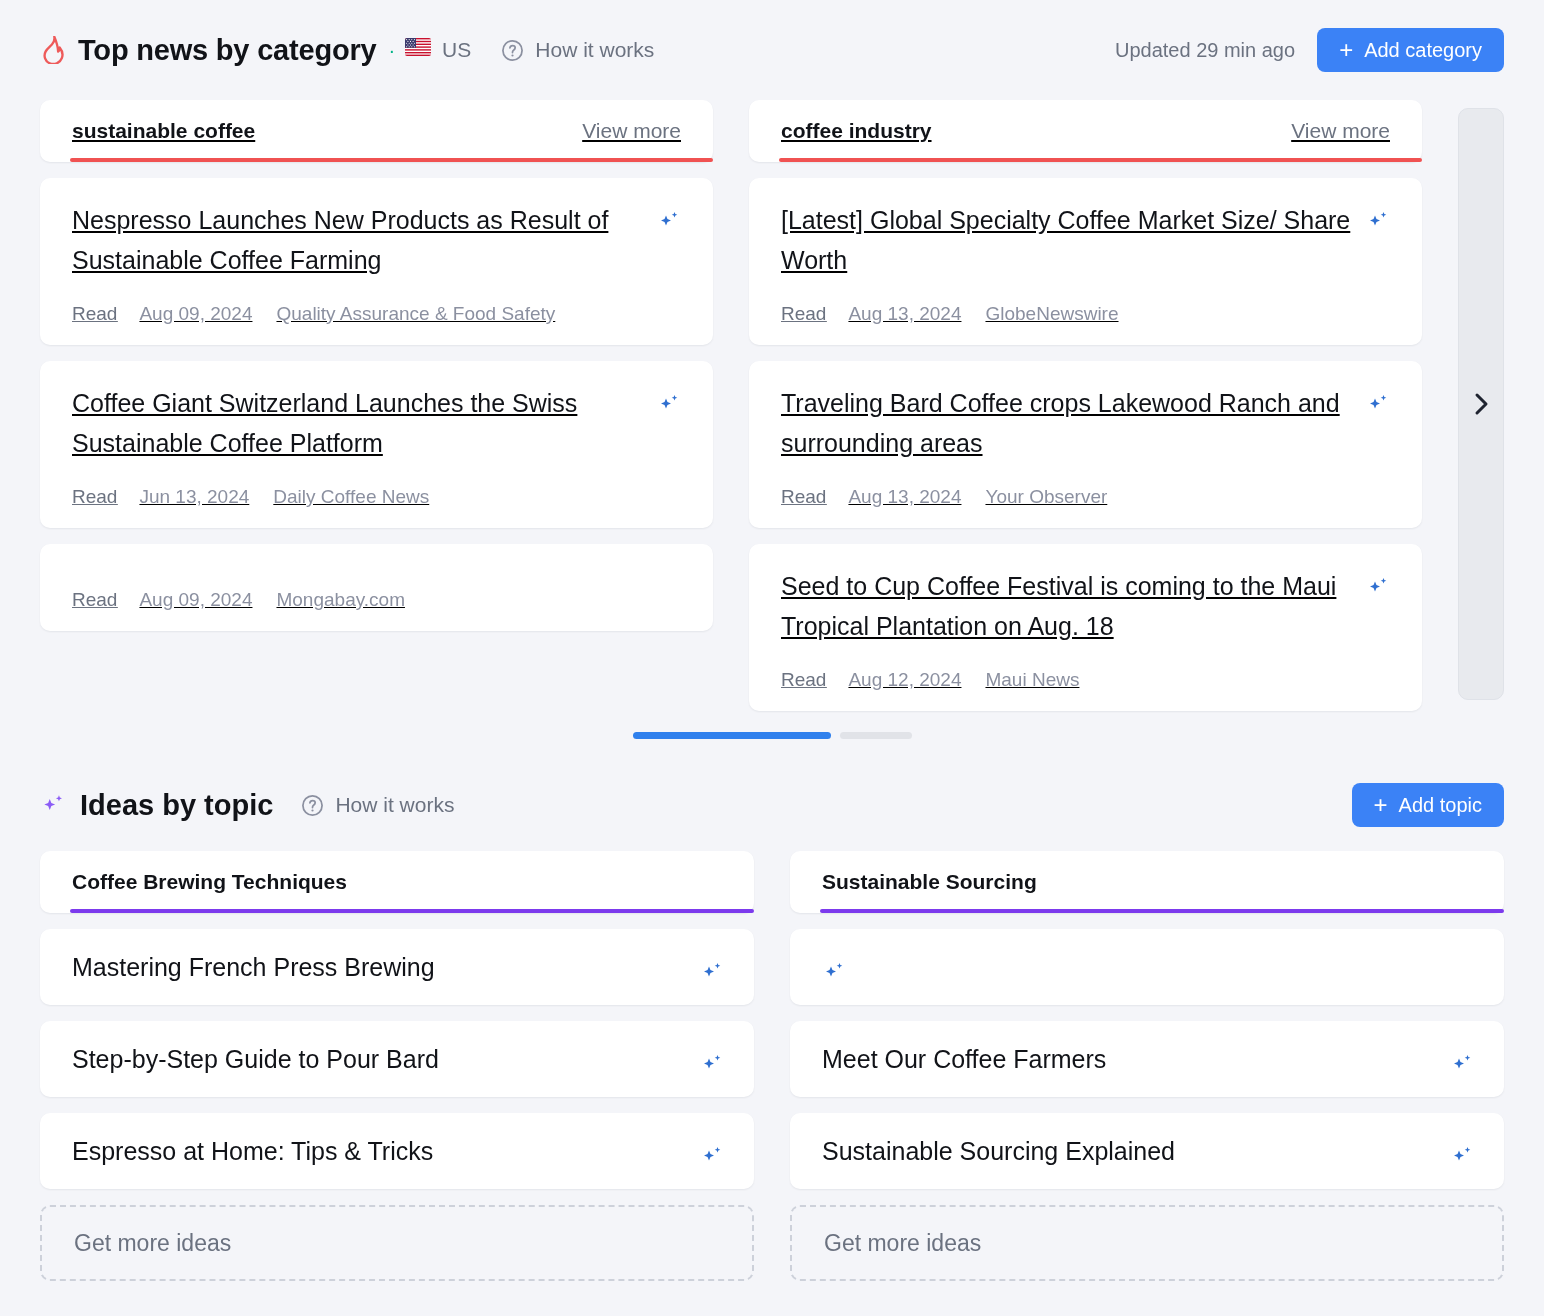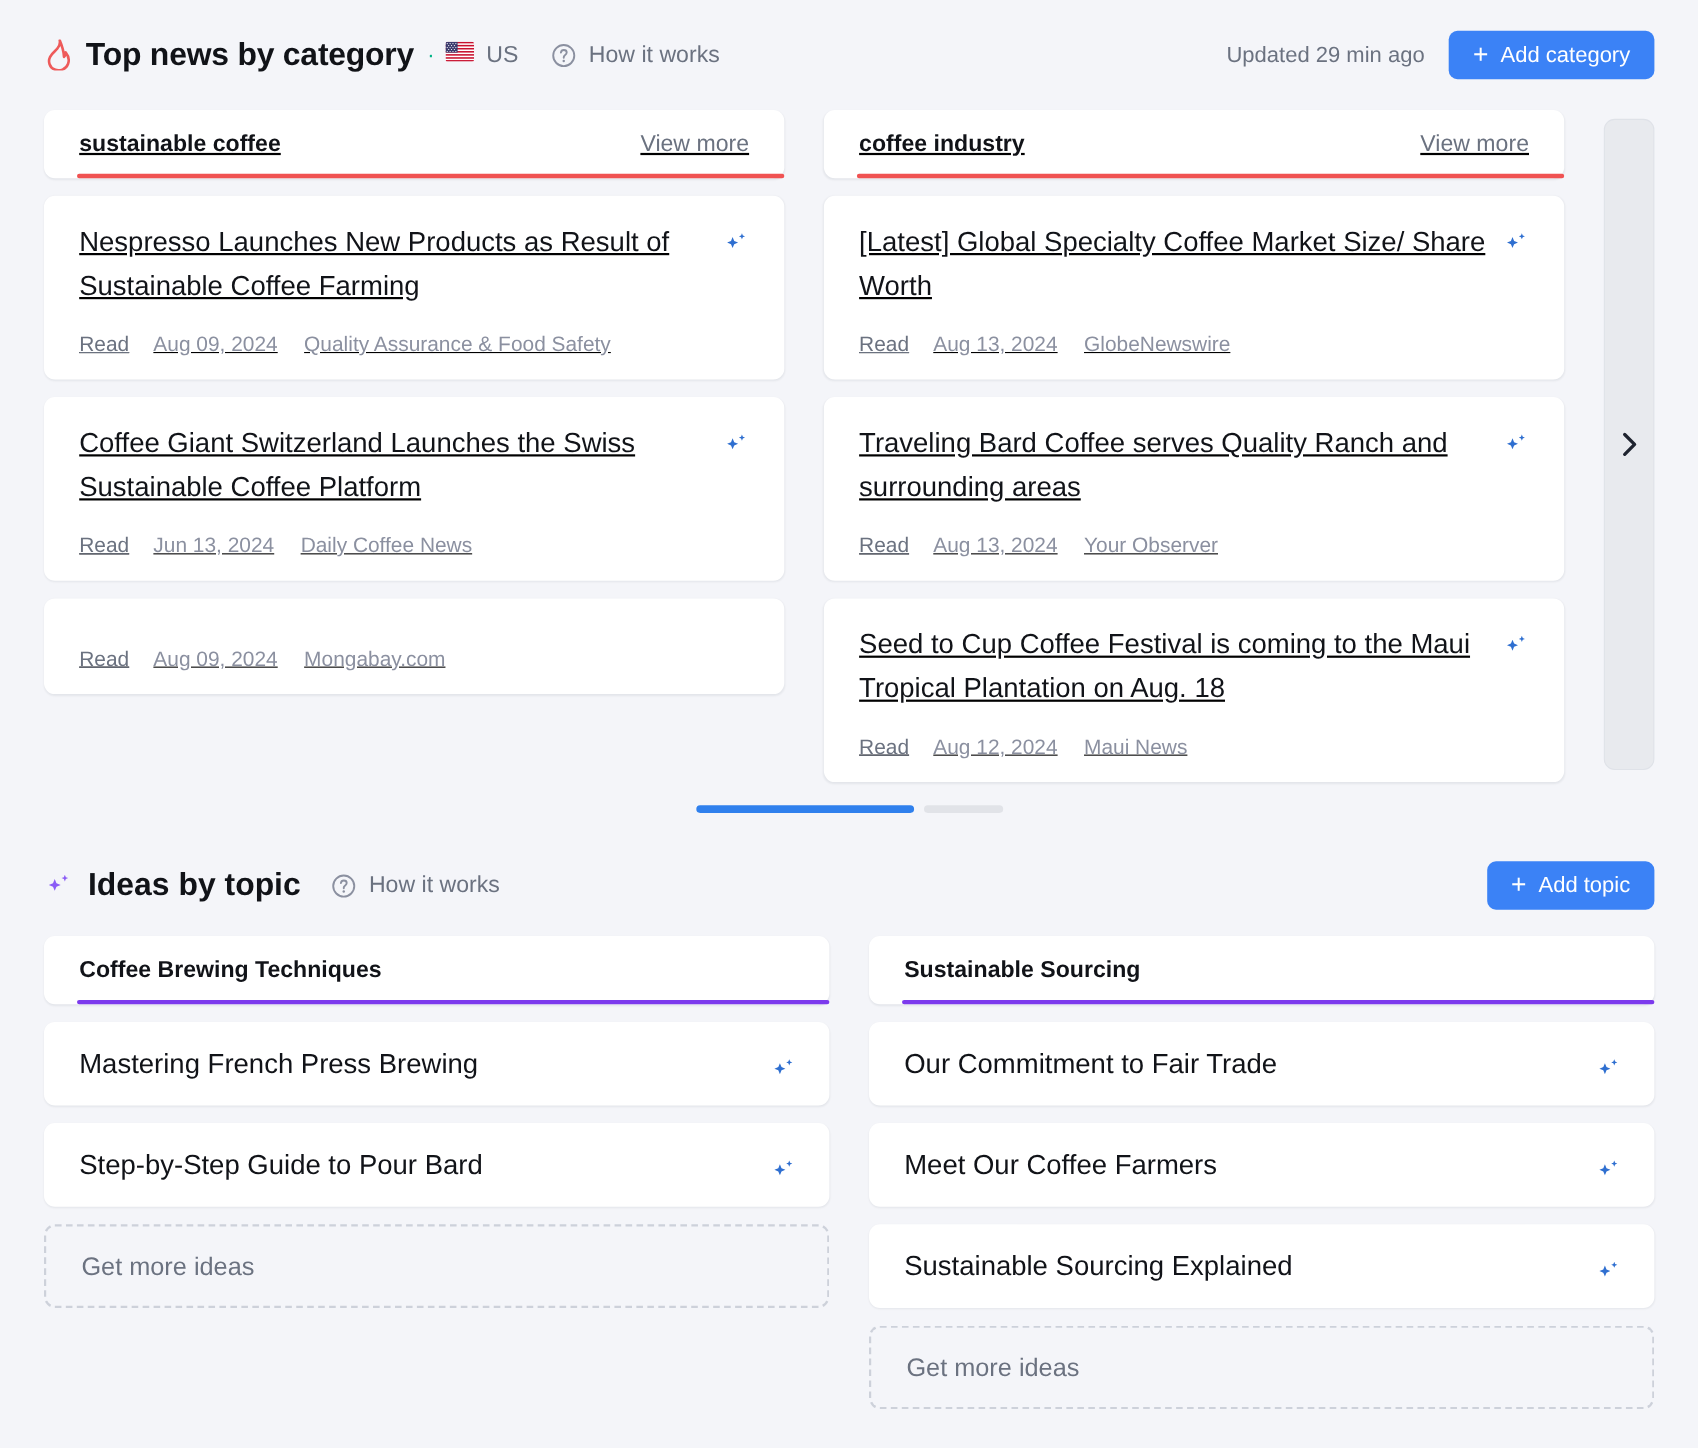--- a/index.html
+++ b/index.html
@@ -359,21 +359,21 @@
         </div>
         <div class="news-meta">
           <span class="read-link">Read</span>
           <span class="meta-date">Aug 13, 2024</span>
           <span>GlobeNewswire</span>
         </div>
       </div>
 
       <div class="news-card">
         <div class="news-card-top">
-          <span class="news-title">Traveling Bard Coffee serves Quality Ranch and surrounding areas</span>
+          <span class="news-title">Traveling Bard Coffee crops Lakewood Ranch and surrounding areas</span>
           <svg class="sparkle" viewBox="0 0 24 24">
             <path d="M9 6.5l1.45 3.55L14 11.5l-3.55 1.45L9 16.5l-1.45-3.55L4 11.5l3.55-1.45z" fill="#2f6fd0"></path>
             <path d="M17.5 3l0.8 2 2 0.8-2 0.8-0.8 2-0.8-2-2-0.8 2-0.8z" fill="#2f6fd0"></path>
           </svg>
         </div>
         <div class="news-meta">
           <span class="read-link">Read</span>
           <span class="meta-date">Aug 13, 2024</span>
           <span>Your Observer</span>
         </div>
@@ -446,33 +446,39 @@
         <path d="M17.5 3l0.8 2 2 0.8-2 0.8-0.8 2-0.8-2-2-0.8 2-0.8z" fill="#2f6fd0"></path>
       </svg>
     </div>
     <div class="idea-card">
       <span class="idea-label">Step-by-Step Guide to Pour Bard</span>
       <svg class="sparkle" viewBox="0 0 24 24">
         <path d="M9 6.5l1.45 3.55L14 11.5l-3.55 1.45L9 16.5l-1.45-3.55L4 11.5l3.55-1.45z" fill="#2f6fd0"></path>
         <path d="M17.5 3l0.8 2 2 0.8-2 0.8-0.8 2-0.8-2-2-0.8 2-0.8z" fill="#2f6fd0"></path>
       </svg>
     </div>
+    <div class="idea-card">
+      <span class="idea-label">Espresso at Home: Tips &amp; Tricks</span>
+      <svg class="sparkle" viewBox="0 0 24 24">
+        <path d="M9 6.5l1.45 3.55L14 11.5l-3.55 1.45L9 16.5l-1.45-3.55L4 11.5l3.55-1.45z" fill="#2f6fd0"></path>
+        <path d="M17.5 3l0.8 2 2 0.8-2 0.8-0.8 2-0.8-2-2-0.8 2-0.8z" fill="#2f6fd0"></path>
+      </svg>
+    </div>
 
     <div class="get-more">
       <span>Get more ideas</span>
     </div>
   </div>
 
   <div class="topic-col">
     <div class="topic-head">
       <span class="topic-head-title">Sustainable Sourcing</span>
     </div>
 
     <div class="idea-card">
-      <span class="idea-label">Our Commitment to Fair Trade</span>
       <svg class="sparkle" viewBox="0 0 24 24">
         <path d="M9 6.5l1.45 3.55L14 11.5l-3.55 1.45L9 16.5l-1.45-3.55L4 11.5l3.55-1.45z" fill="#2f6fd0"></path>
         <path d="M17.5 3l0.8 2 2 0.8-2 0.8-0.8 2-0.8-2-2-0.8 2-0.8z" fill="#2f6fd0"></path>
       </svg>
     </div>
     <div class="idea-card">
       <span class="idea-label">Meet Our Coffee Farmers</span>
       <svg class="sparkle" viewBox="0 0 24 24">
         <path d="M9 6.5l1.45 3.55L14 11.5l-3.55 1.45L9 16.5l-1.45-3.55L4 11.5l3.55-1.45z" fill="#2f6fd0"></path>
         <path d="M17.5 3l0.8 2 2 0.8-2 0.8-0.8 2-0.8-2-2-0.8 2-0.8z" fill="#2f6fd0"></path>

